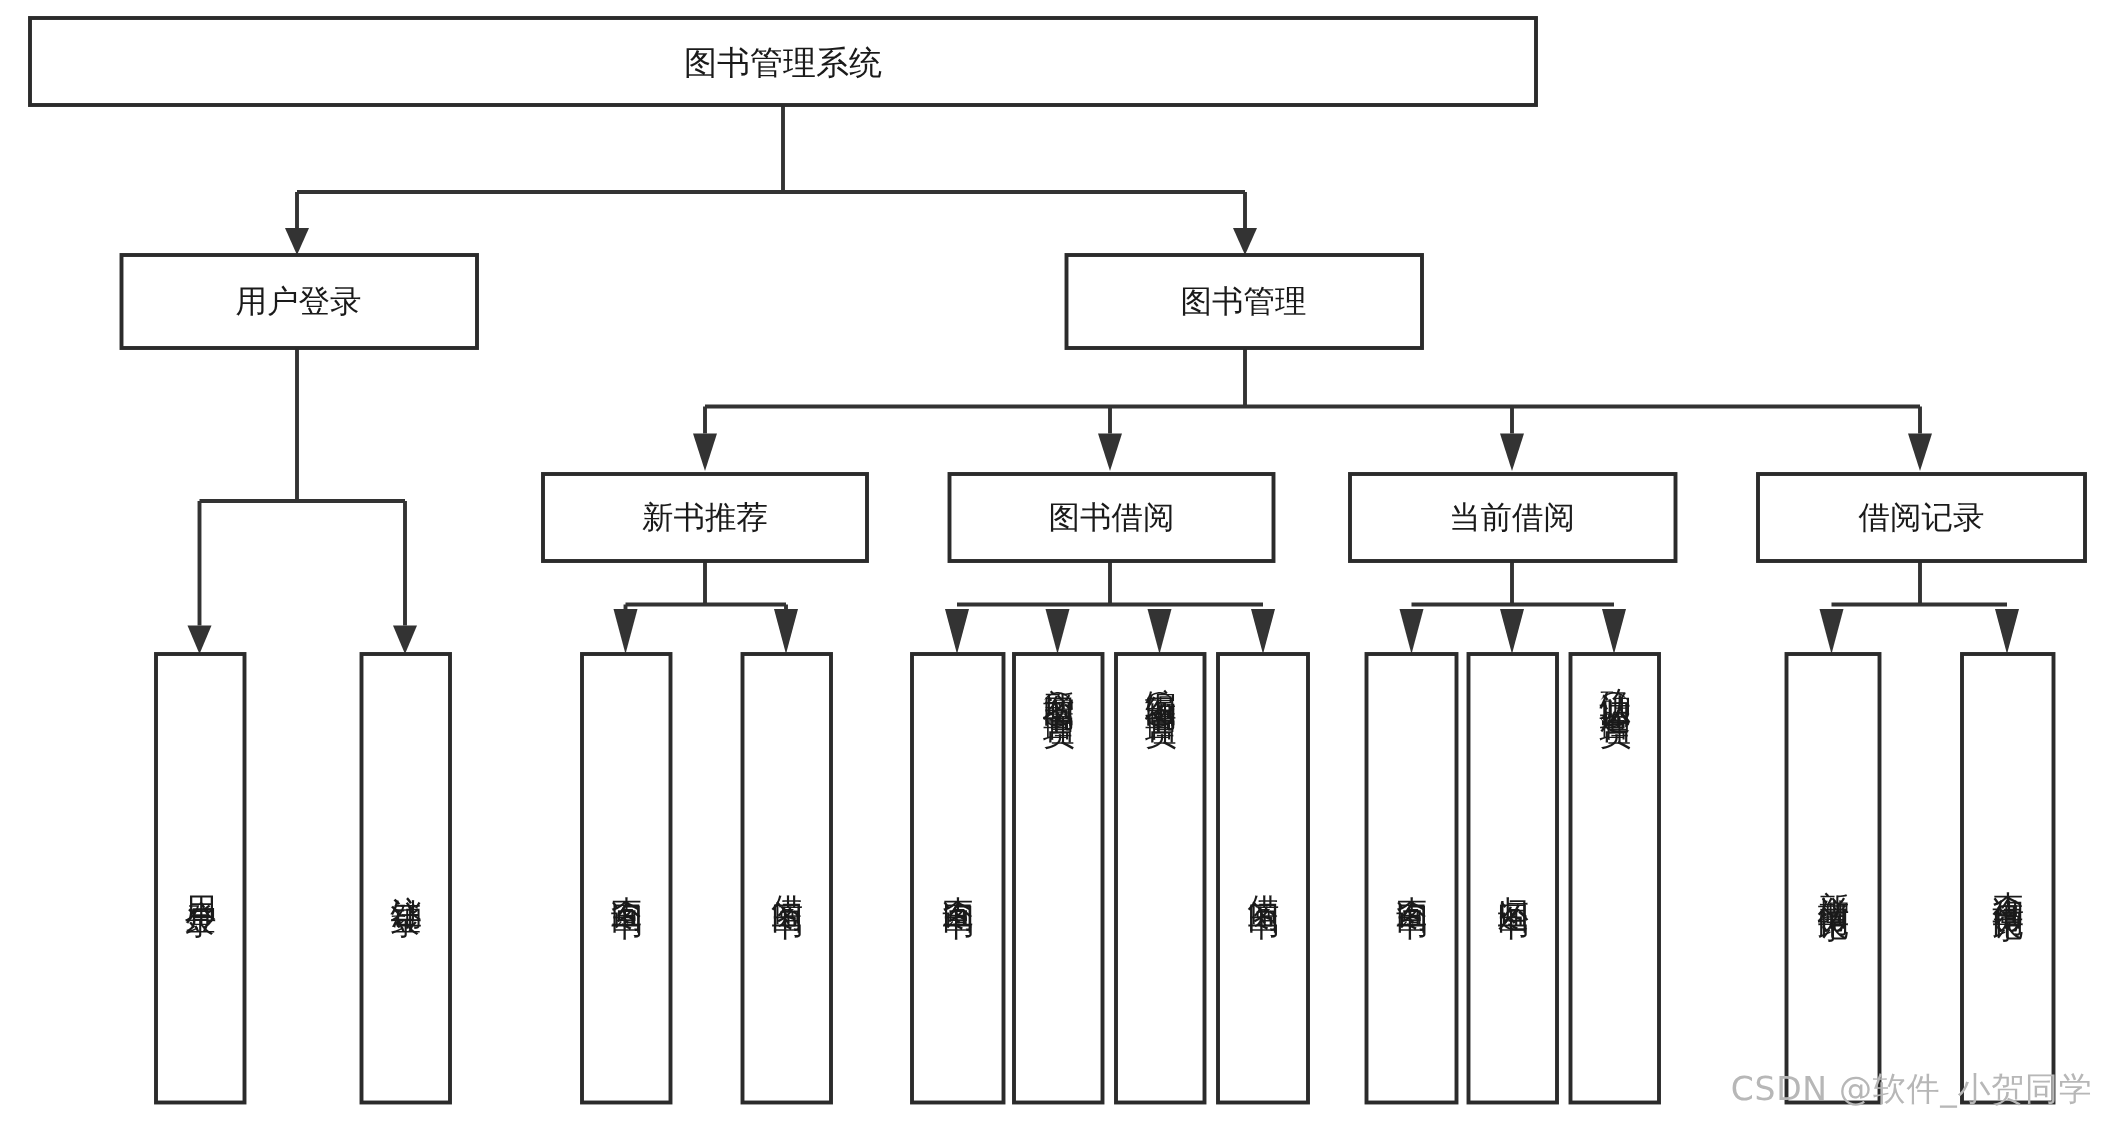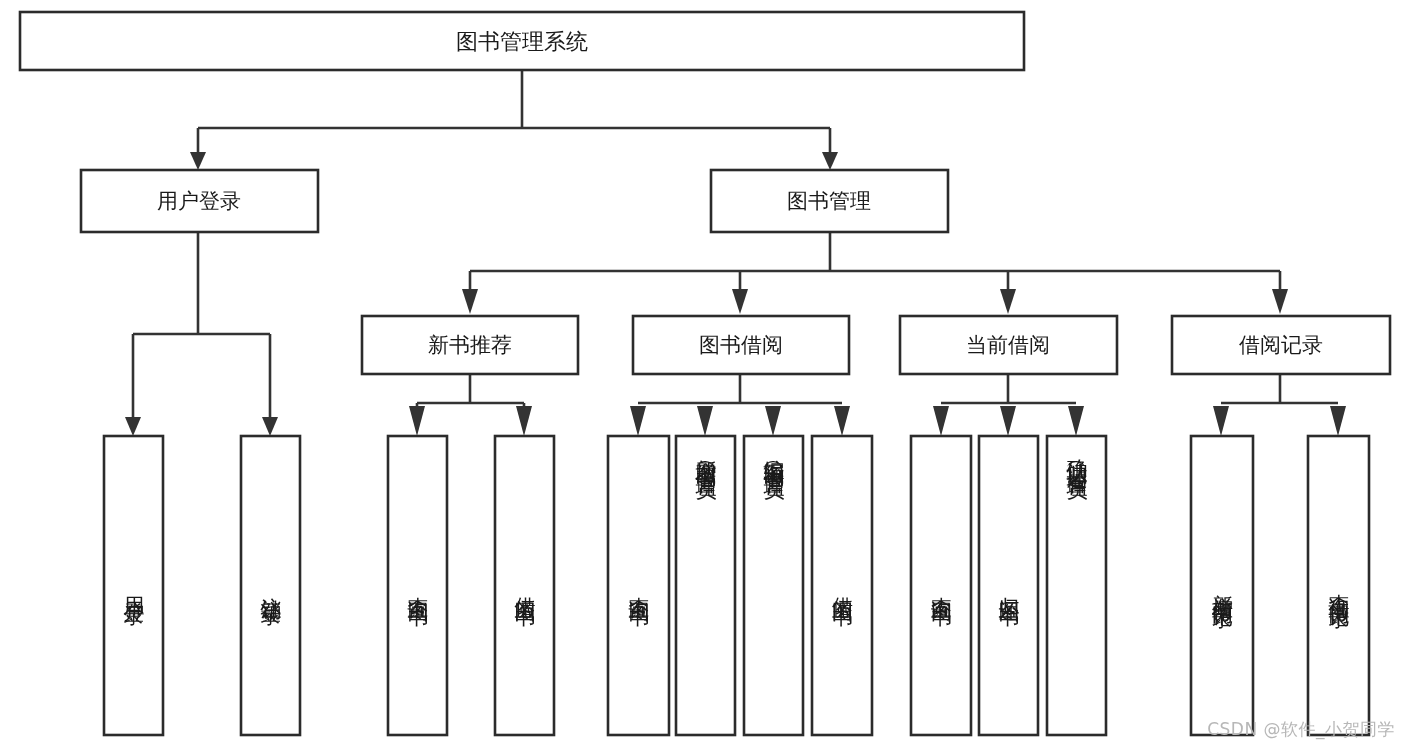--- a/index.html
+++ b/index.html
@@ -66,21 +66,21 @@
     line-height: 1.18;
     letter-spacing: 3px;
     color: #1a1a1a;
     white-space: nowrap;
   }
   .watermark {
     position: absolute;
     right: 10px;
     bottom: 6px;
     font-family: "DejaVu Sans", "Liberation Sans", sans-serif;
-    font-size: 17px;
+    font-size: 22px;
     color: #b7b7b7;
     letter-spacing: 0.5px;
     white-space: nowrap;
   }
 </style>
 </head>
 <body>
 
 <div id="diagram-root">
 

